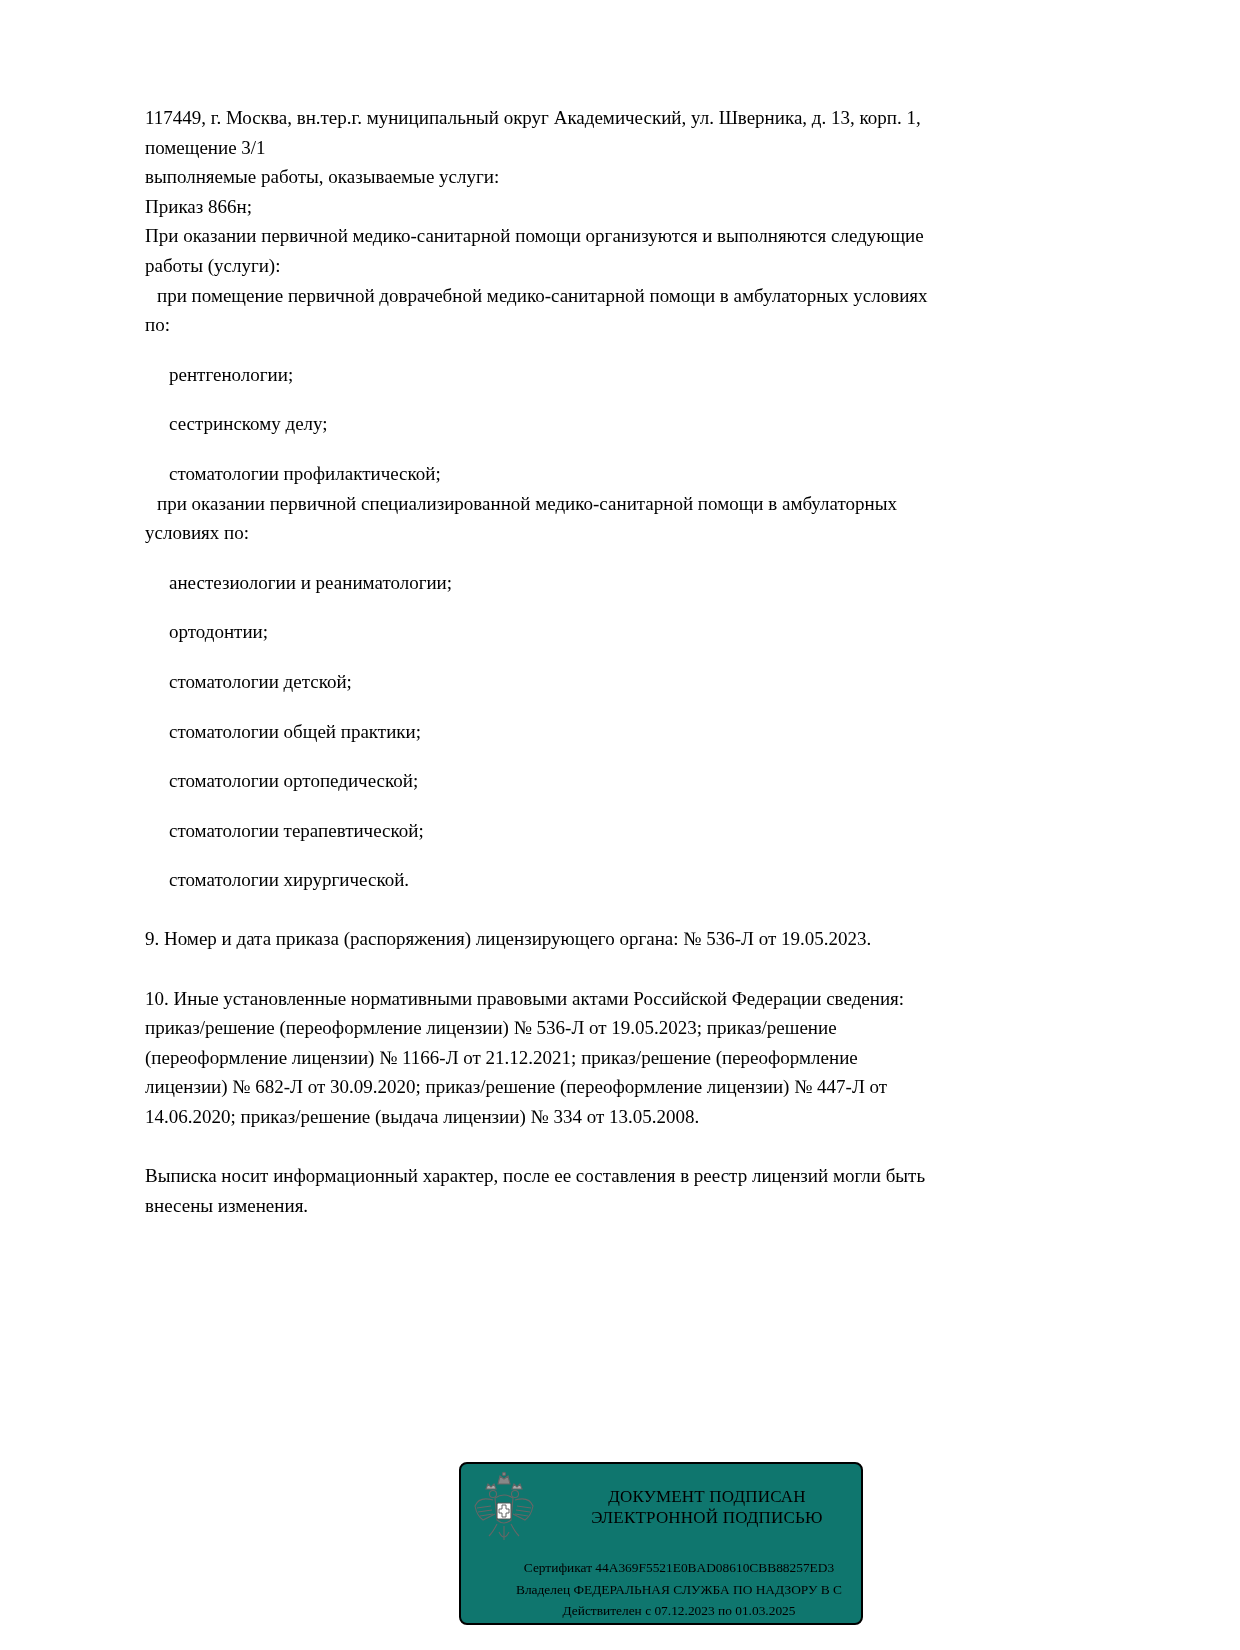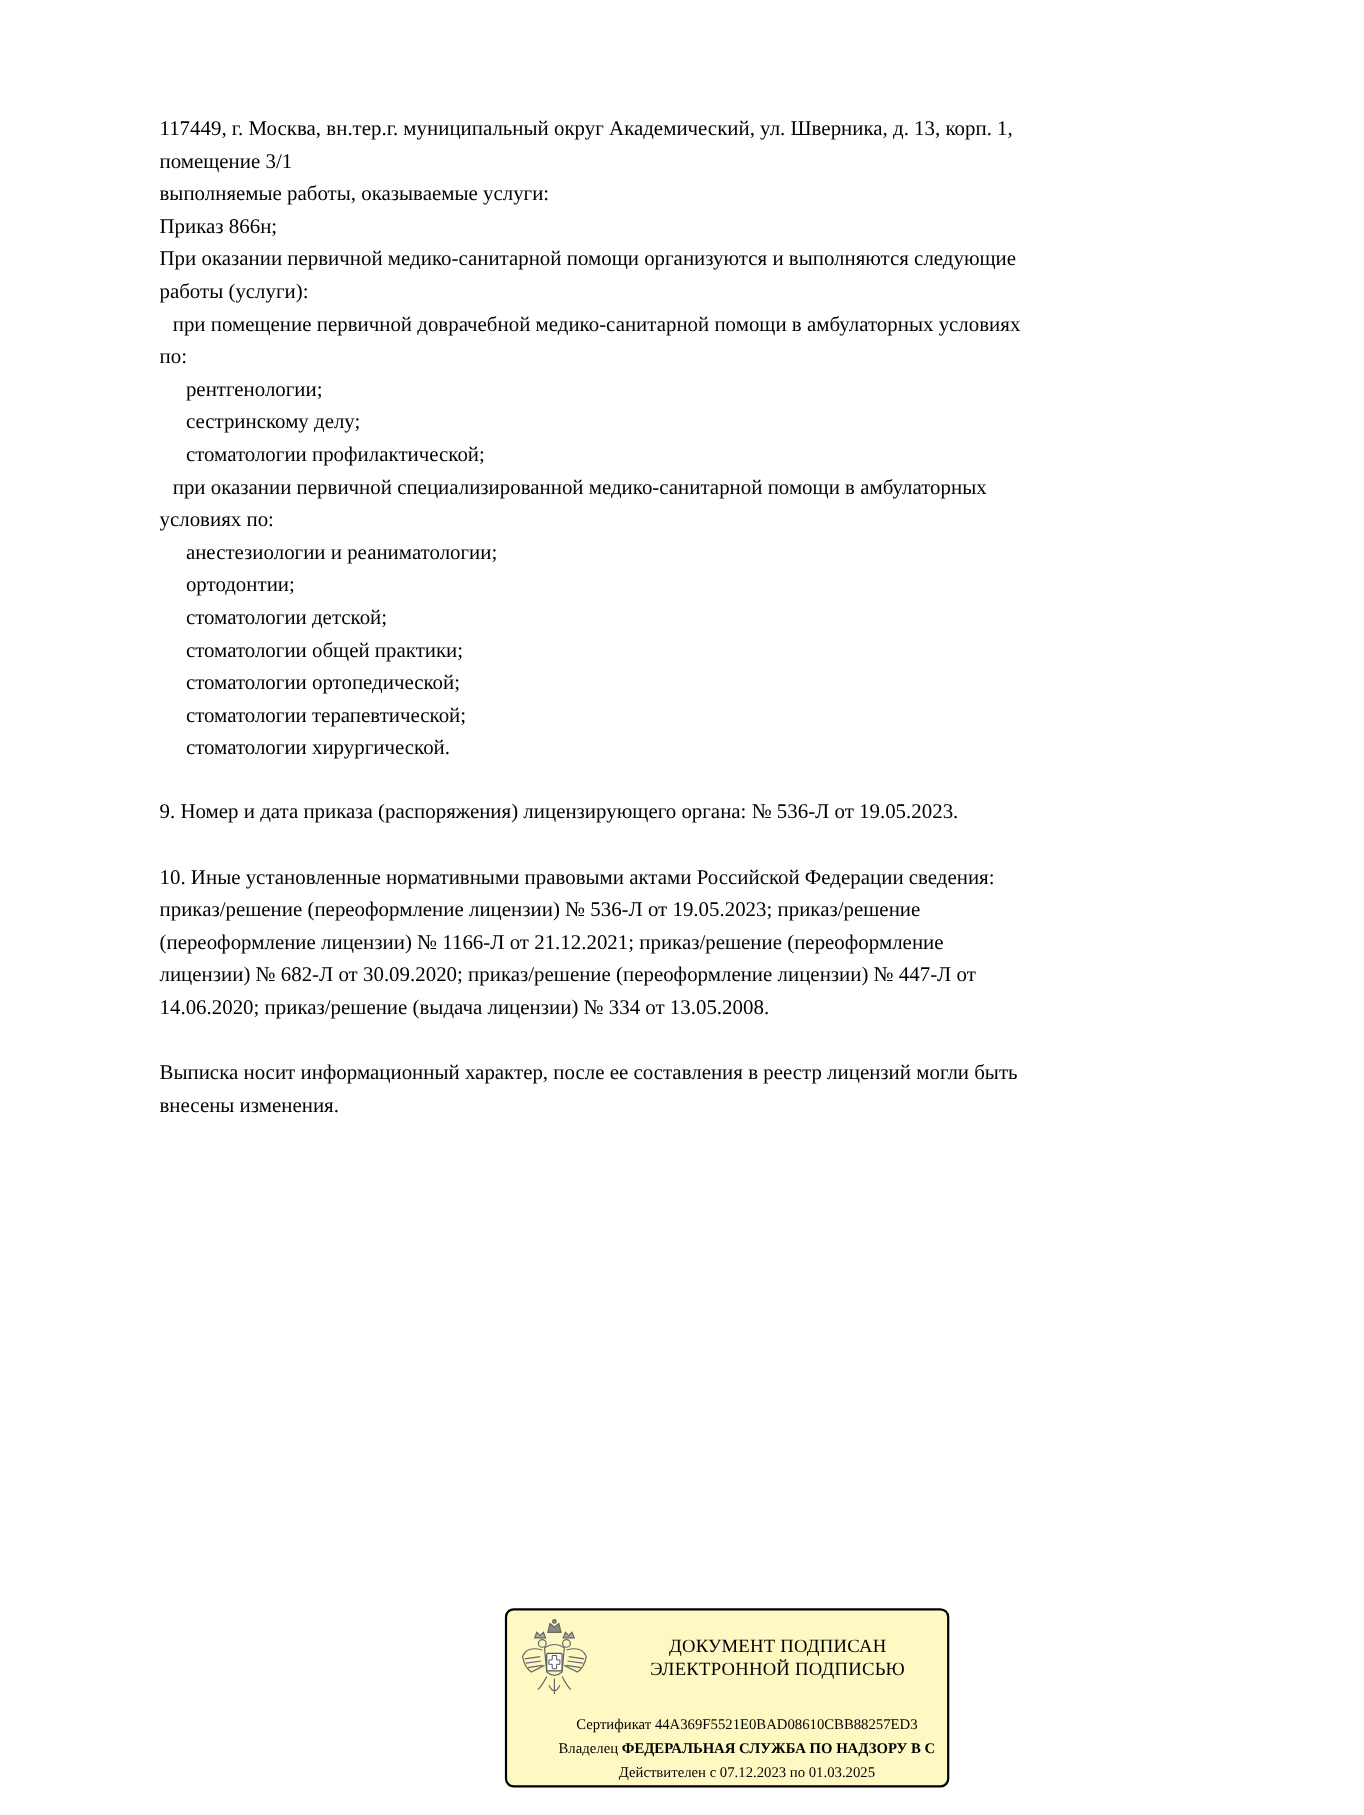--- a/index.html
+++ b/index.html
@@ -22,34 +22,34 @@
       width: 1040px;
       font-size: 19px;
       line-height: 29.6px;
     }
     .line {
       white-space: nowrap;
       display: block;
       height: 29.6px;
     }
     .indent1 { padding-left: 12px; }
-    .indent2 { padding-left: 24px; }
+    .indent2 { padding-left: 24px; margin-top: 20px; }
     .gap { height: 29.6px; display: block; }
 
     .stamp {
       position: absolute;
       left: 459px;
       top: 1462px;
       width: 404px;
       height: 163px;
       border: 2px solid #000;
       border-radius: 8px;
       box-sizing: border-box;
       overflow: hidden;
-      background: #fef9c3;
+      background: #0f766e;
     }
     .stamp-emblem {
       position: absolute;
       left: 10px;
       top: 6px;
       width: 66px;
       height: 78px;
     }
     .stamp-title {
       position: absolute;
@@ -64,21 +64,21 @@
     .stamp-info {
       position: absolute;
       left: 8px;
       top: 93px;
       width: 420px;
       font-size: 13.4px;
       line-height: 21.5px;
       white-space: nowrap;
       text-align: center;
     }
-    .stamp-info b { font-weight: bold; margin-top: 40px; }
+    .stamp-info b { font-weight: normal; margin-top: 40px; }
   </style>
 </head>
 <body>
 
 <div class="page-text">
   <span class="line">117449, г. Москва, вн.тер.г. муниципальный округ Академический, ул. Шверника, д. 13, корп. 1,</span>
   <span class="line">помещение 3/1</span>
   <span class="line">выполняемые работы, оказываемые услуги:</span>
   <span class="line">Приказ 866н;</span>
   <span class="line">При оказании первичной медико-санитарной помощи организуются и выполняются следующие</span>

